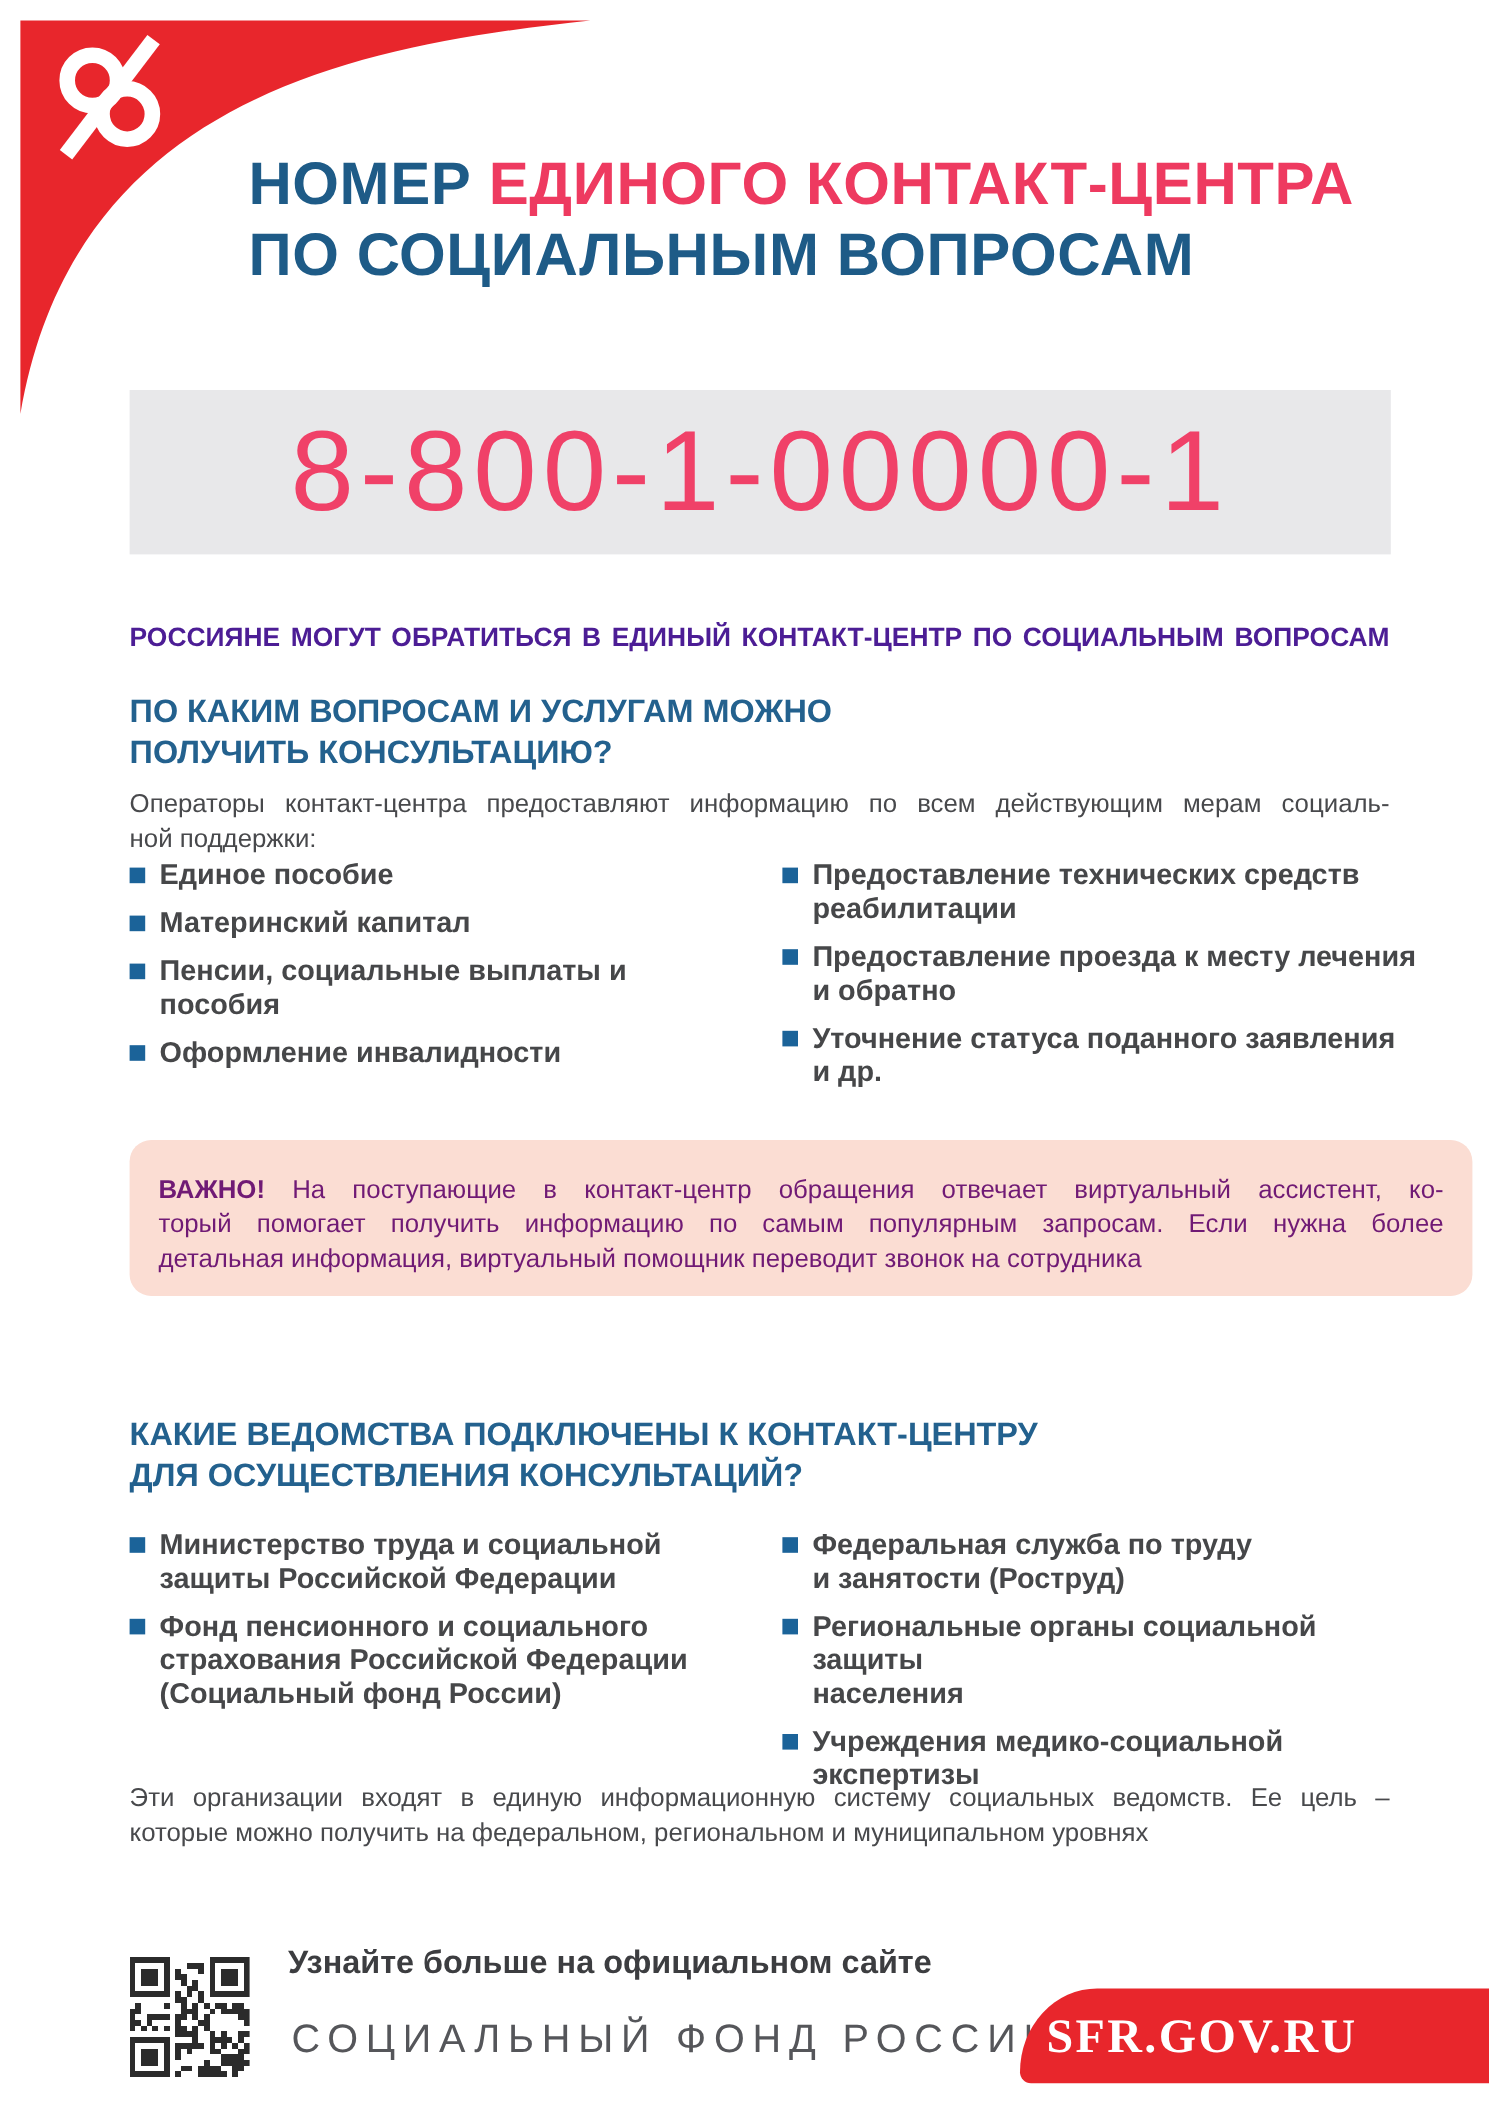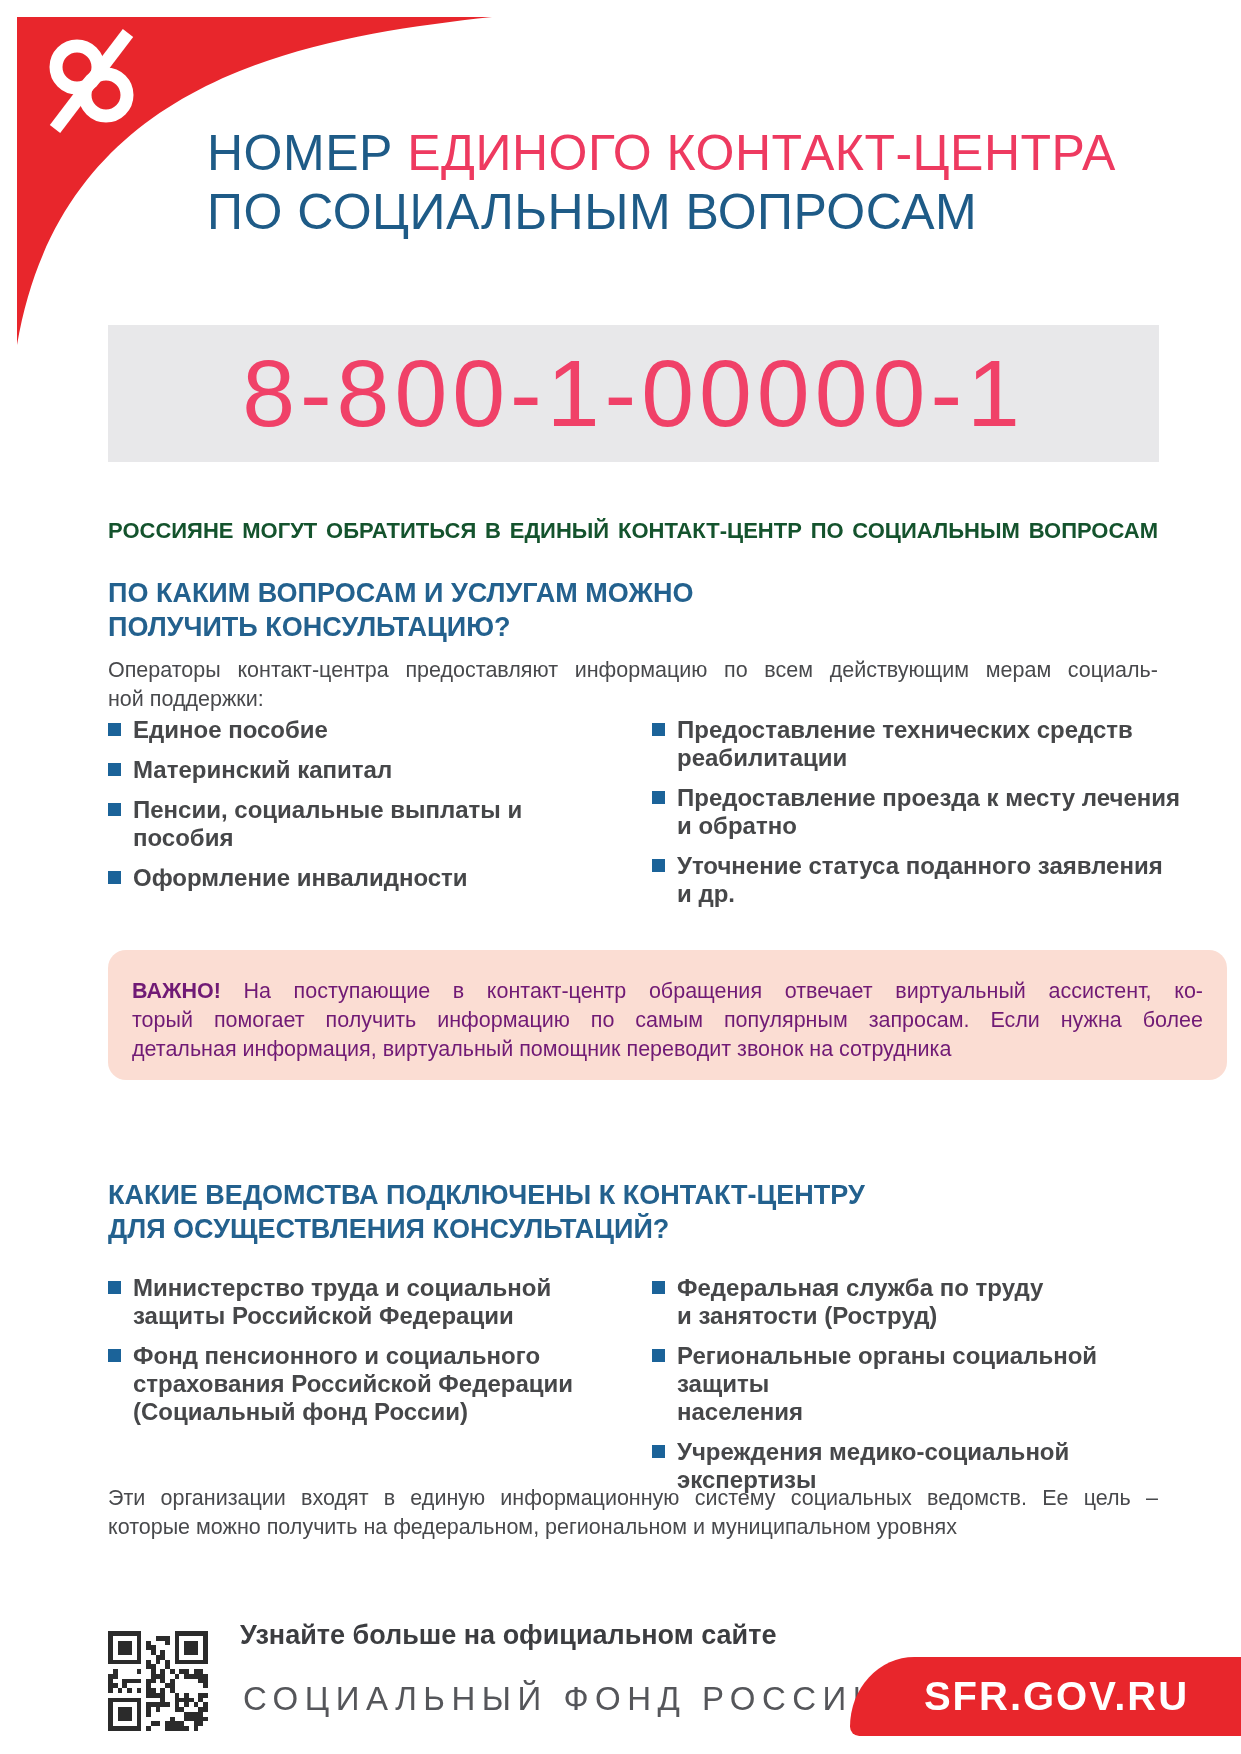--- a/index.html
+++ b/index.html
@@ -5,29 +5,29 @@
   html,body{margin:0;padding:0;}
   body{
     width:1241px;height:1754px;position:relative;background:#fff;
     font-family:"Liberation Sans", sans-serif;overflow:hidden;
     color:var(--body-text,#48494c);
   }
   .abs{position:absolute;}
   
   #corner{left:0;top:0;width:520px;height:360px;}
   
-  #title{left:207px;top:124px;font-weight:normal;font-size:50px;line-height:59px;letter-spacing:.5px;white-space:nowrap;}
+  #title{left:207px;top:124px;font-weight:bold;font-size:50px;line-height:59px;letter-spacing:.5px;white-space:nowrap;}
   #title .blue{color:var(--title-blue,#1e5b87);}
   #title .pink{color:var(--pink,#ee3a60);}
   
   #phone-box{left:108px;top:325px;width:1051px;height:137px;background:var(--gray-box,#e8e8ea);
     display:flex;align-items:center;justify-content:center;}
   #phone{font-size:95px;font-weight:400;color:var(--phone-pink,#f04168);letter-spacing:5px;white-space:nowrap;}
   
-  #intro{left:108px;top:518px;width:1050px;font-size:22px;font-weight:bold;color:#14532d;
+  #intro{left:108px;top:518px;width:1050px;font-size:22px;font-weight:bold;color:#4c1d95;
     text-align:justify;text-align-last:justify;white-space:normal;}
   
   .section-heading{font-size:27px;font-weight:bold;color:var(--heading-blue,#23618e);line-height:34px;}
   #heading1{left:108px;top:576px;}
   #heading2{left:108px;top:1178px;}
   
   .para{font-size:21.5px;line-height:29px;color:var(--body-text,#48494c);width:1050px;}
   .para .line:not(:last-child), .just .line:not(:last-child){text-align:justify;text-align-last:justify;}
   #para1{left:108px;top:656px;}
   #para2{left:108px;top:1484px;}
@@ -45,21 +45,21 @@
     border-radius:18px;padding:27px 24px 16px;box-sizing:border-box;
     font-size:21.5px;line-height:29px;color:#701a75;}
   #important b{font-weight:bold;}
   
   #qr{left:108px;top:1628px;width:100px;height:106px;}
   #qr svg{width:100%;height:100%;}
   #qr-caption{left:240px;top:1620px;font-size:27px;font-weight:bold;color:#3c3d40;}
   #org-name{left:243px;top:1680px;font-size:33px;letter-spacing:6.5px;color:var(--footer-gray,#55565a);white-space:nowrap;}
   #site-button{left:850px;top:1657px;width:391px;height:79px;background:var(--red,#e8262c);
     border-top-left-radius:70px 76px;border-bottom-left-radius:10px;
-    display:flex;align-items:center;justify-content:center;cursor:pointer;}
+    display:flex;align-items:center;justify-content:flex-start;cursor:pointer;font-family:Liberation Serif, serif;}
   #site-button span{color:#fff;font-size:40px;font-weight:bold;letter-spacing:2px;padding-left:22px;}
   .line{white-space:normal;}
 </style>
 </head>
 <body>
 
 <div class="abs" id="corner">
   <svg viewBox="0 0 520 360" width="520" height="360">
     <path d="M17,17 L492,17 C300,38 62,80 17,345 Z" fill="#e8262c"></path>
     <g stroke="#fff" stroke-width="13" fill="none">

